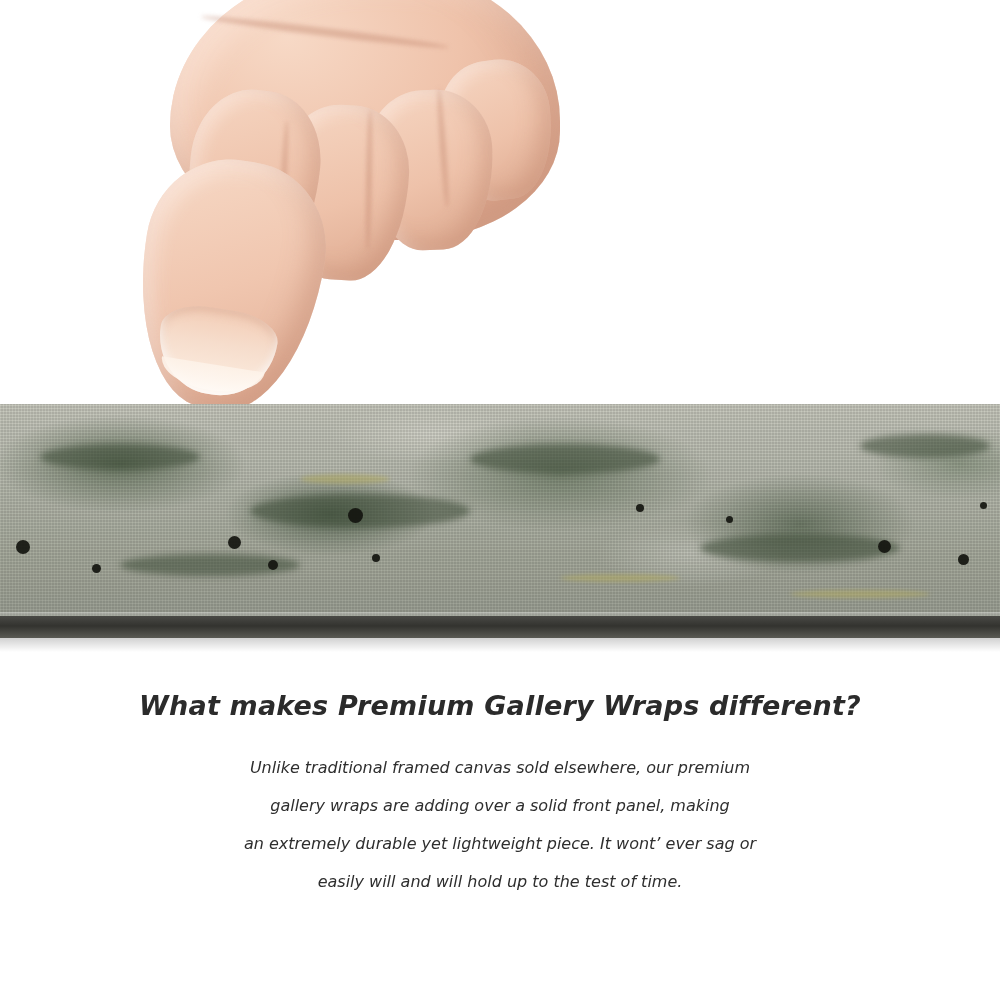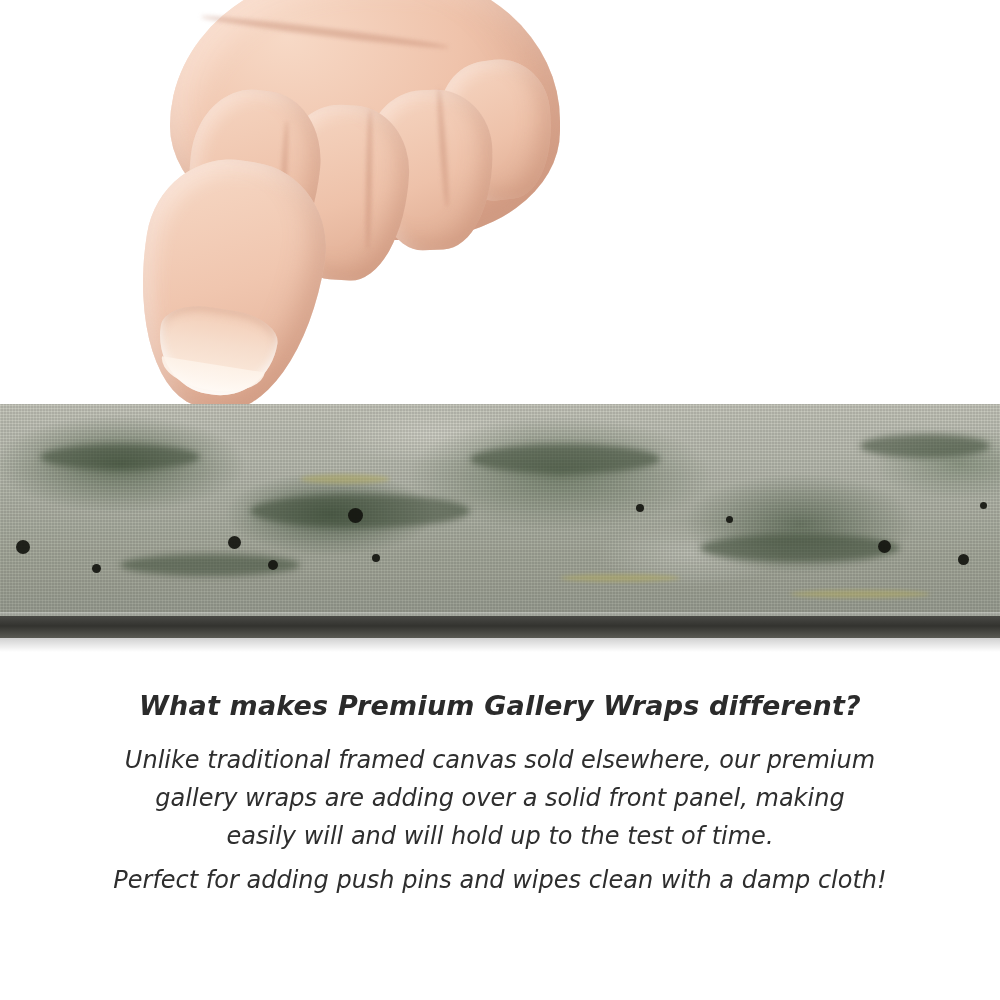--- a/index.html
+++ b/index.html
@@ -187,24 +187,24 @@
     width: 1000px;
     text-align: center;
     font-family: "DejaVu Sans", sans-serif;
     font-style: italic;
     color: #2b2b2b;
   }
   .caption-heading {
     font-size: 27px;
     font-weight: bold;
     letter-spacing: 0.2px;
-    margin-bottom: 20px;
+    margin-bottom: 28px;
   }
   .caption-line {
-    font-size: 24px;
+    font-size: 16px;
     line-height: 38px;
     color: #2e2e2e;
   }
   .caption-line.last {
     margin-top: 6px;
   }
 </style>
 </head>
 <body>
 
@@ -256,17 +256,17 @@
   </div>
 
   <div class="wrap-edge-hi"></div>
   <div class="wrap-edge"></div>
   <div class="shadow-under"></div>
 
   <div class="caption">
     <div class="caption-heading">What makes Premium Gallery Wraps different?</div>
     <div class="caption-line">Unlike traditional framed canvas sold elsewhere, our premium</div>
     <div class="caption-line">gallery wraps are adding over a solid front panel, making</div>
+    <div class="caption-line">an extremely durable yet lightweight piece. It wont’ ever sag or</div>
     <div class="caption-line">easily will and will hold up to the test of time.</div>
-    <div class="caption-line last">Perfect for adding push pins and wipes clean with a damp cloth!</div>
   </div>
 
 </div>
 
 </body></html>

